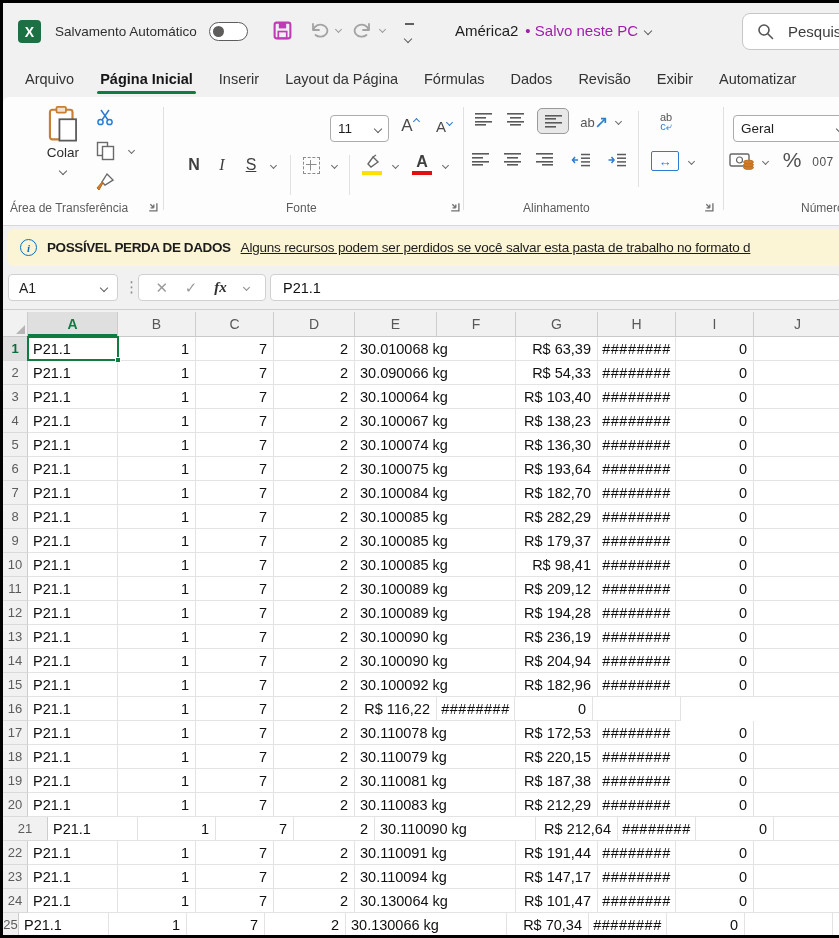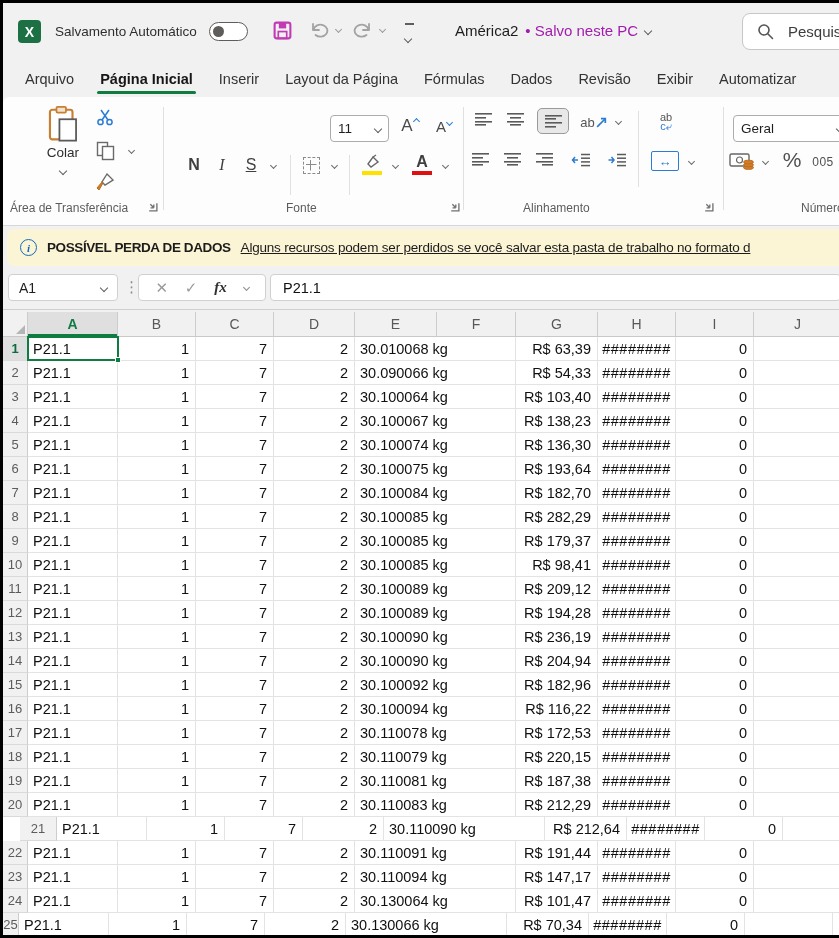--- a/index.html
+++ b/index.html
@@ -325,21 +325,21 @@
             <ellipse cx="19.5" cy="13.8" rx="5" ry="2"></ellipse>
             <ellipse cx="19.5" cy="11.1" rx="5" ry="2"></ellipse>
         </g>
       </svg>
     </div>
     <span class="chev sm" style="position:absolute;left:760px;top:62px;border-color:#6a6a6a;"></span>
     <div class="ricon" style="left:775px;top:50px;width:28px;height:26px;font-size:21px;color:#4f4f4f;">
       <span>%</span>
     </div>
     <div class="ricon" style="left:806px;top:56px;width:28px;height:18px;font-size:12px;color:#4f4f4f;letter-spacing:0.5px;">
-      <span>005</span>
+      <span>007</span>
     </div>
     <div class="glabel" style="left:798px;">Número</div>
   </div>
 
   <div id="msgbar">
     <span class="info-ic">i</span>
     <span id="msg-title">POSSÍVEL PERDA DE DADOS</span>
     <span id="msg-link">Alguns recursos podem ser perdidos se você salvar esta pasta de trabalho no formato d</span>
   </div>
 
@@ -554,21 +554,20 @@
           <div class="cell ac" style="width: 78px;">########</div>
           <div class="cell ar" style="width: 78px;">0</div>
           <div class="cell al" style="width: 88px;"></div>
         </div>
         <div class="grow">
           <div class="cell rh" style="width: 25px;">16</div>
           <div class="cell al" style="width: 90px;">P21.1</div>
           <div class="cell ar" style="width: 78px;">1</div>
           <div class="cell ar" style="width: 78px;">7</div>
           <div class="cell ar" style="width: 81px;">2</div>
-          <div class="cell al" style="width: 161px;">30.100094 kg</div>
           <div class="cell ar" style="width: 82px;">R$ 116,22</div>
           <div class="cell ac" style="width: 78px;">########</div>
           <div class="cell ar" style="width: 78px;">0</div>
           <div class="cell al" style="width: 88px;"></div>
         </div>
         <div class="grow">
           <div class="cell rh" style="width: 25px;">17</div>
           <div class="cell al" style="width: 90px;">P21.1</div>
           <div class="cell ar" style="width: 78px;">1</div>
           <div class="cell ar" style="width: 78px;">7</div>
@@ -609,21 +608,21 @@
           <div class="cell ar" style="width: 78px;">1</div>
           <div class="cell ar" style="width: 78px;">7</div>
           <div class="cell ar" style="width: 81px;">2</div>
           <div class="cell al" style="width: 161px;">30.110083 kg</div>
           <div class="cell ar" style="width: 82px;">R$ 212,29</div>
           <div class="cell ac" style="width: 78px;">########</div>
           <div class="cell ar" style="width: 78px;">0</div>
           <div class="cell al" style="width: 88px;"></div>
         </div>
         <div class="grow">
-          <div class="cell rh" style="width: 37px; margin-left: 17px;">21</div>
+          <div class="cell rh" style="width: 45px;">21</div>
           <div class="cell al" style="width: 90px;">P21.1</div>
           <div class="cell ar" style="width: 78px;">1</div>
           <div class="cell ar" style="width: 78px;">7</div>
           <div class="cell ar" style="width: 81px;">2</div>
           <div class="cell al" style="width: 161px;">30.110090 kg</div>
           <div class="cell ar" style="width: 82px;">R$ 212,64</div>
           <div class="cell ac" style="width: 78px;">########</div>
           <div class="cell ar" style="width: 78px;">0</div>
           <div class="cell al" style="width: 88px;"></div>
         </div>

